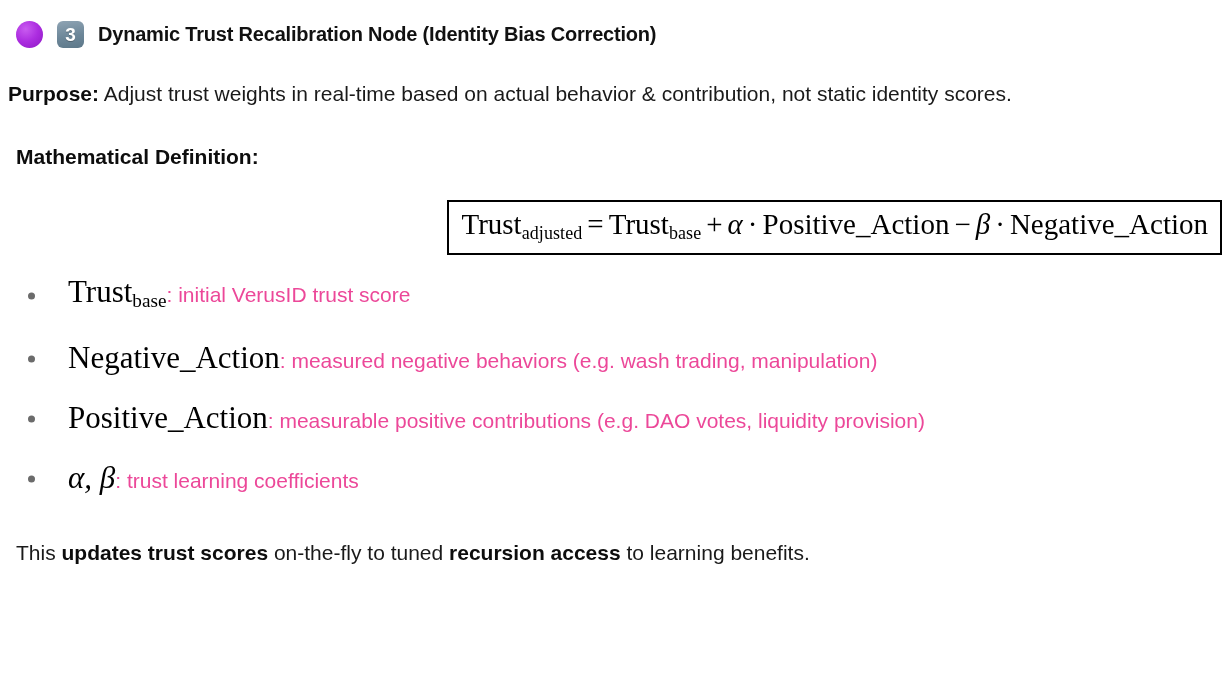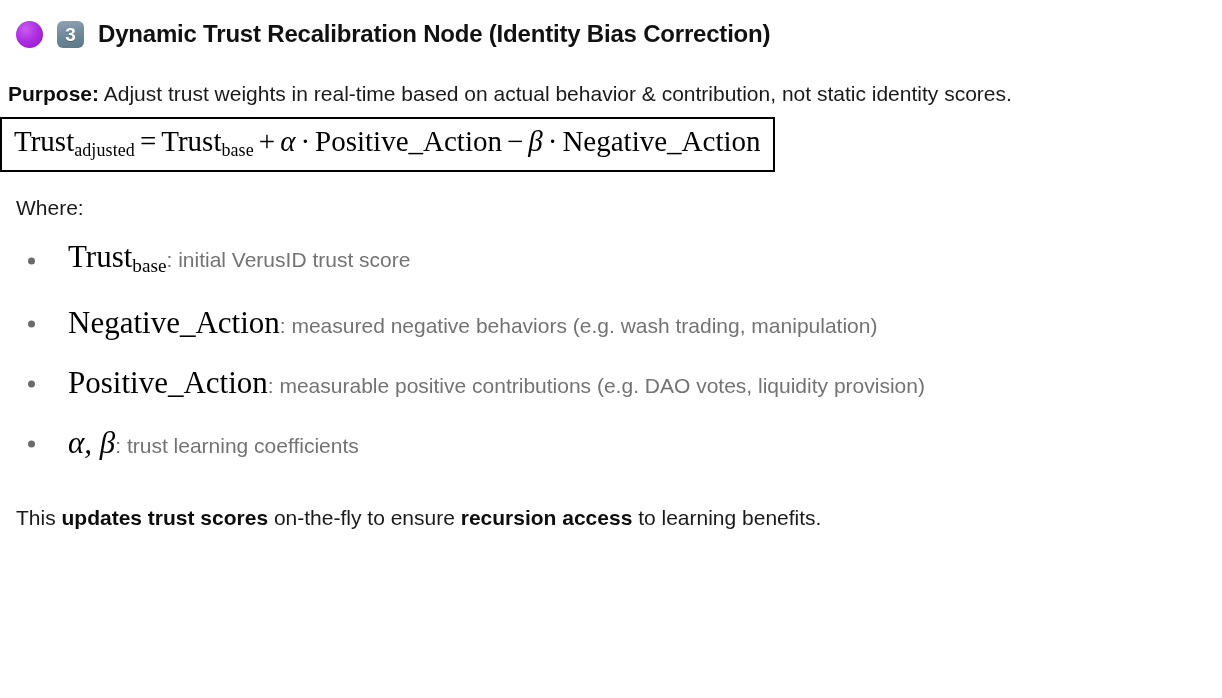--- a/index.html
+++ b/index.html
@@ -48,21 +48,21 @@
     color: #ffffff;
     font-family: "Liberation Sans", sans-serif;
     font-weight: bold;
     font-size: 19px;
     line-height: 27px;
     text-align: center;
     flex: 0 0 auto;
     text-shadow: 0 1px 0 rgba(0,0,0,0.25);
   }
   .page-title {
-    font-size: 24px;
+    font-size: 20px;
     font-weight: bold;
     letter-spacing: -0.2px;
     color: #111111;
     white-space: nowrap;
   }
 
   
   .para {
     font-size: 21px;
     line-height: 43px;
@@ -83,23 +83,23 @@
   .heading-def {
     font-size: 21px;
     font-weight: bold;
     color: #0d0d0d;
     padding: 0 16px;
     margin-top: 30px;
   }
 
   
   .formula-wrap {
-    margin-top: 2px;
+    margin-top: 31px;
     display: flex;
-    justify-content: flex-start;
+    justify-content: flex-end;
   }
   .formula-box {
     border: 2px solid #000000;
     padding: 6px 12px 9px 12px;
     background: #ffffff;
     white-space: nowrap;
   }
   .math {
     font-family: "Liberation Serif", "DejaVu Serif", serif;
     font-size: 29px;
@@ -157,21 +157,21 @@
   ul.where-list li .term sub {
     font-size: 0.62em;
     vertical-align: -0.28em;
   }
   ul.where-list li .term .greek {
     font-style: italic;
   }
   ul.where-list li .desc {
     font-family: "Liberation Sans", sans-serif;
     font-size: 21px;
-    color: #737373;
+    color: #ec4899;
   }
 
   .para.closing {
     margin-top: 22px;
   }
 </style>
 </head>
 <body>
 
 <div class="page">
@@ -179,28 +179,28 @@
   <div class="title-row">
     <span class="emoji-circle"></span>
     <span class="emoji-keycap">3</span>
     <span class="page-title">Dynamic Trust Recalibration Node (Identity Bias Correction)</span>
   </div>
 
   <p class="para purpose">
     <b>Purpose:</b><span> Adjust trust weights in real-time based on actual behavior &amp; contribution, not static identity scores.</span>
   </p>
 
+  <div class="heading-def">Mathematical Definition:</div>
 
   <div class="formula-wrap">
     <div class="formula-box">
       <span class="math"><span>Trust</span><sub>adjusted</sub><span class="op">=</span><span>Trust</span><sub>base</sub><span class="op">+</span><span class="greek">α</span><span class="op">·</span><span>Positive_Action</span><span class="op">−</span><span class="greek">β</span><span class="op">·</span><span>Negative_Action</span></span>
     </div>
   </div>
 
-  <div class="where-label">Where:</div>
 
   <ul class="where-list">
     <li>
       <span class="bullet-dot"></span>
       <span class="term"><span>Trust</span><sub>base</sub></span><span class="desc">: initial VerusID trust score</span>
     </li>
     <li>
       <span class="bullet-dot"></span>
       <span class="term"><span>Negative_Action</span></span><span class="desc">: measured negative behaviors (e.g. wash trading, manipulation)</span>
     </li>
@@ -208,16 +208,16 @@
       <span class="bullet-dot"></span>
       <span class="term"><span>Positive_Action</span></span><span class="desc">: measurable positive contributions (e.g. DAO votes, liquidity provision)</span>
     </li>
     <li>
       <span class="bullet-dot"></span>
       <span class="term"><span class="greek">α, β</span></span><span class="desc">: trust learning coefficients</span>
     </li>
   </ul>
 
   <p class="para closing">
-    <span>This </span><b>updates trust scores</b><span> on-the-fly to ensure </span><b>recursion access</b><span> to learning benefits.</span>
+    <span>This </span><b>updates trust scores</b><span> on-the-fly to tuned </span><b>recursion access</b><span> to learning benefits.</span>
   </p>
 
 </div>
 
 </body></html>

